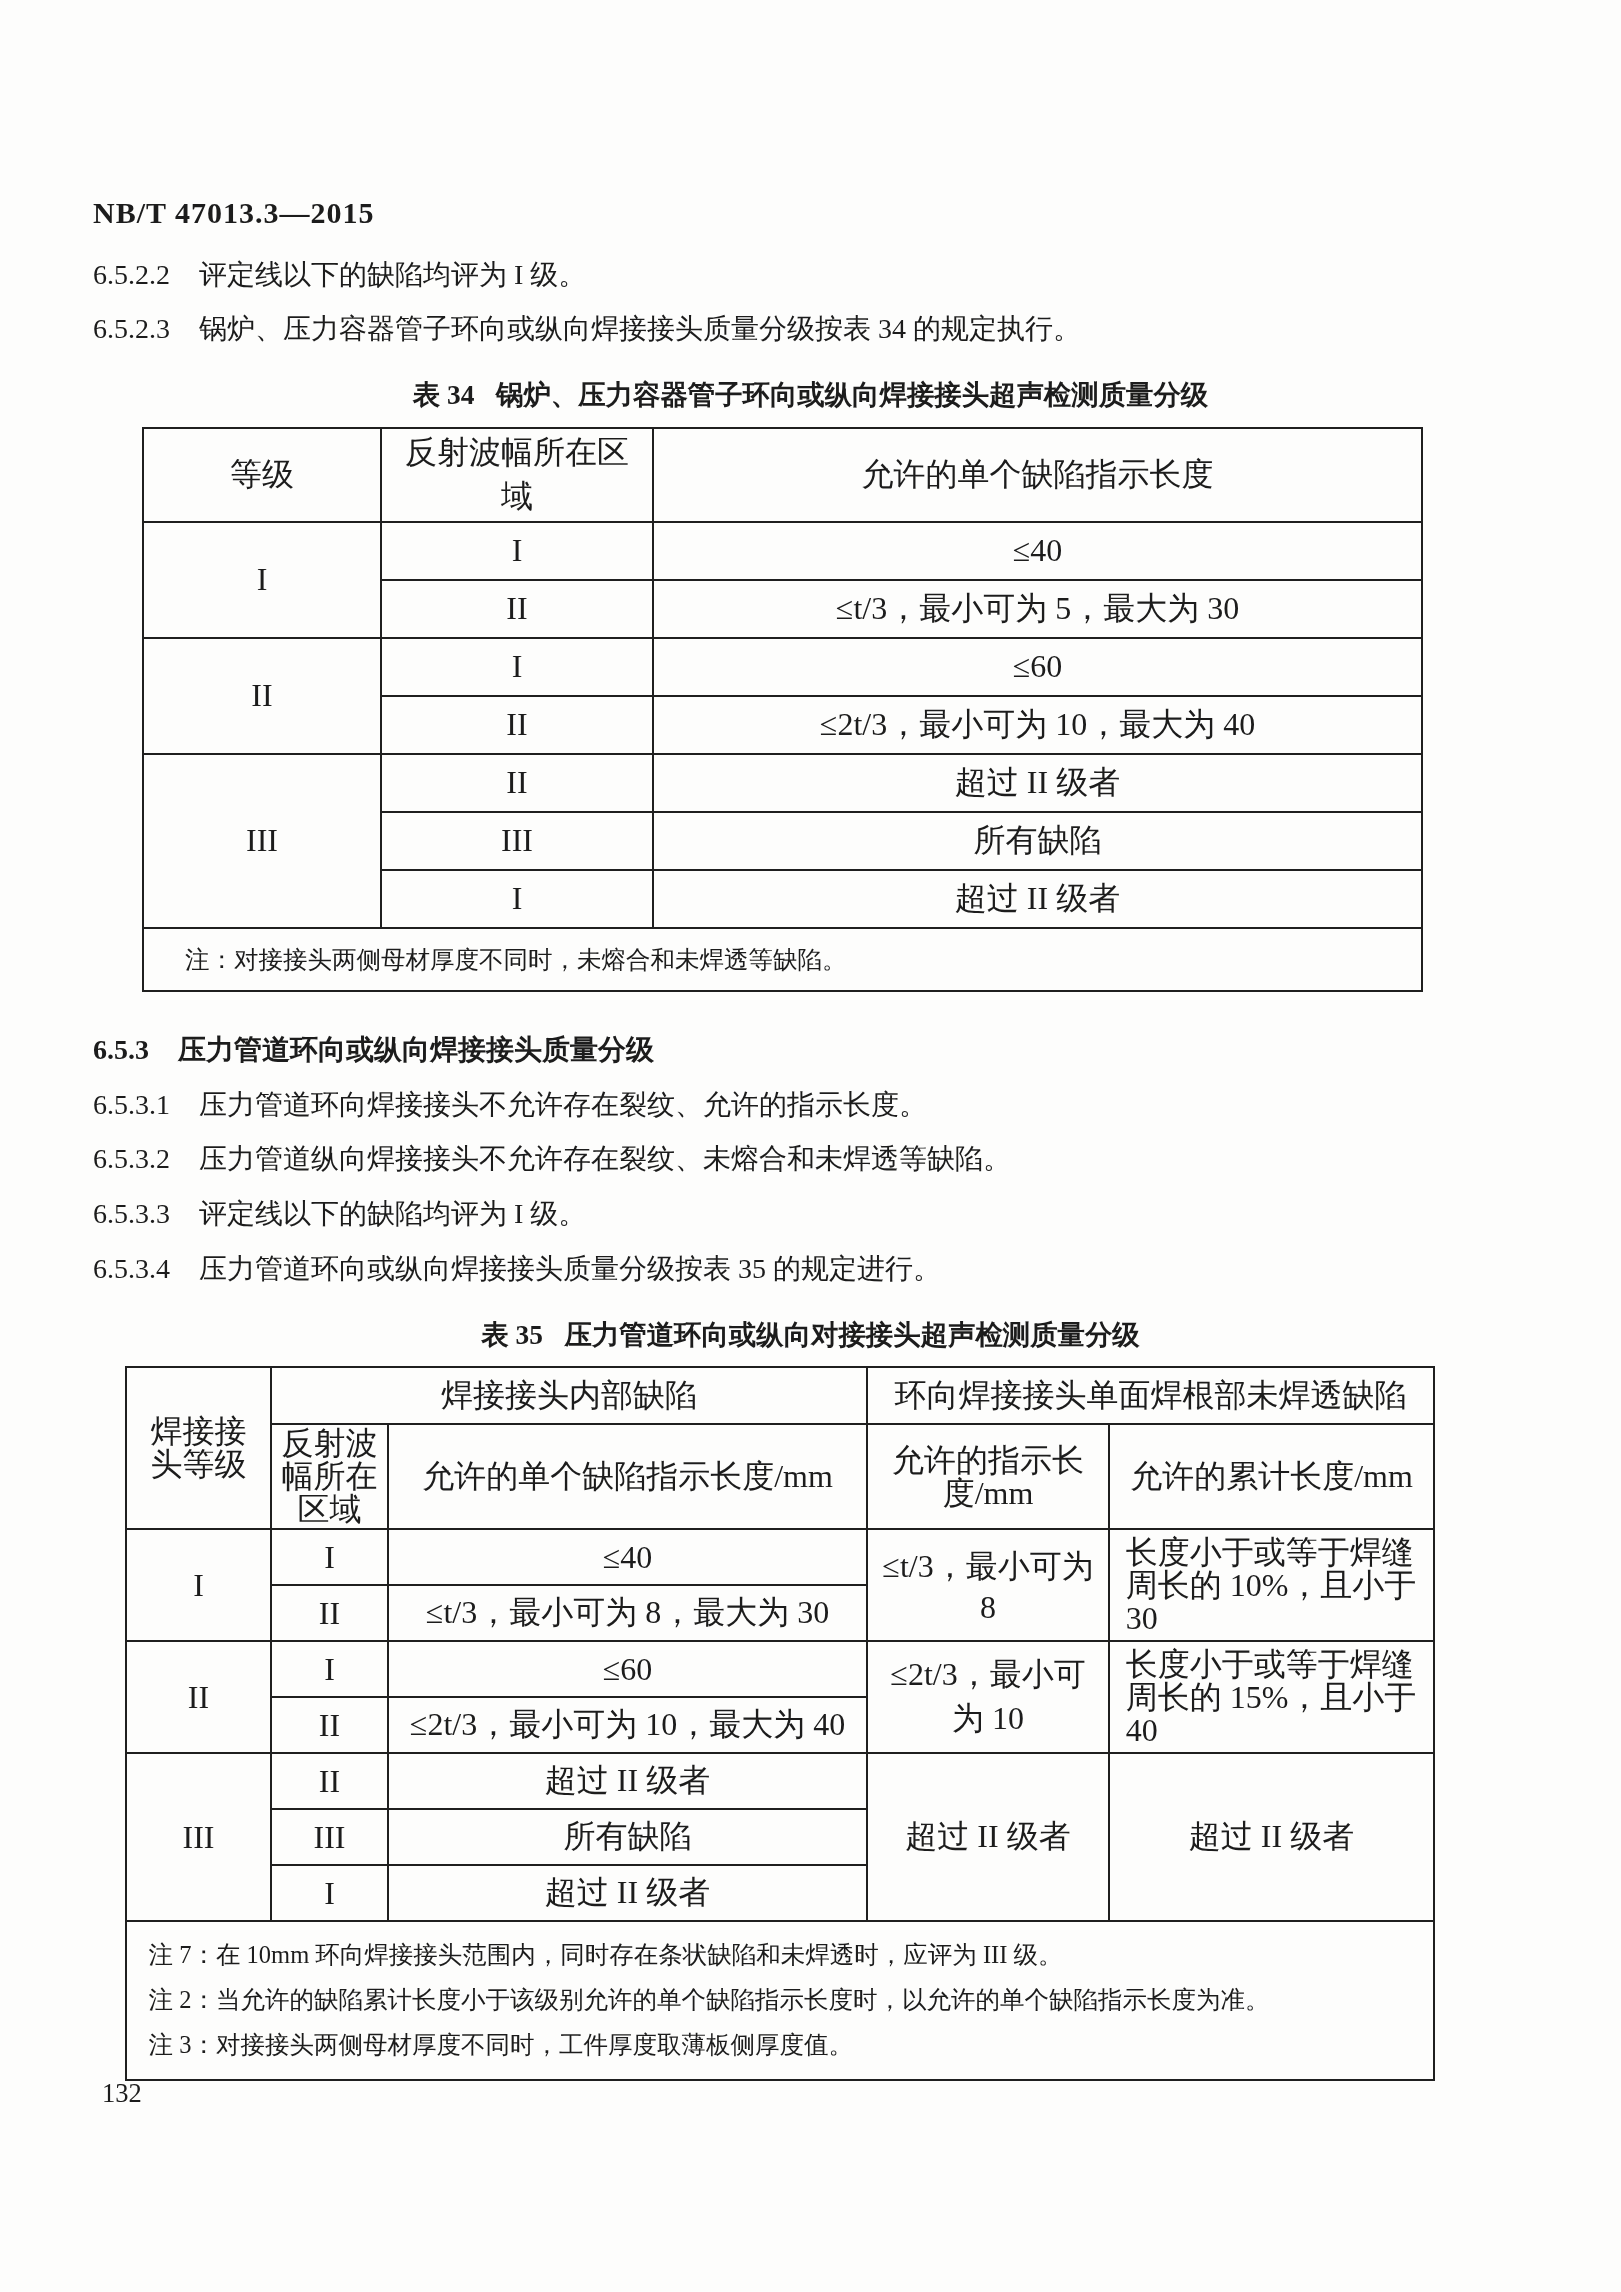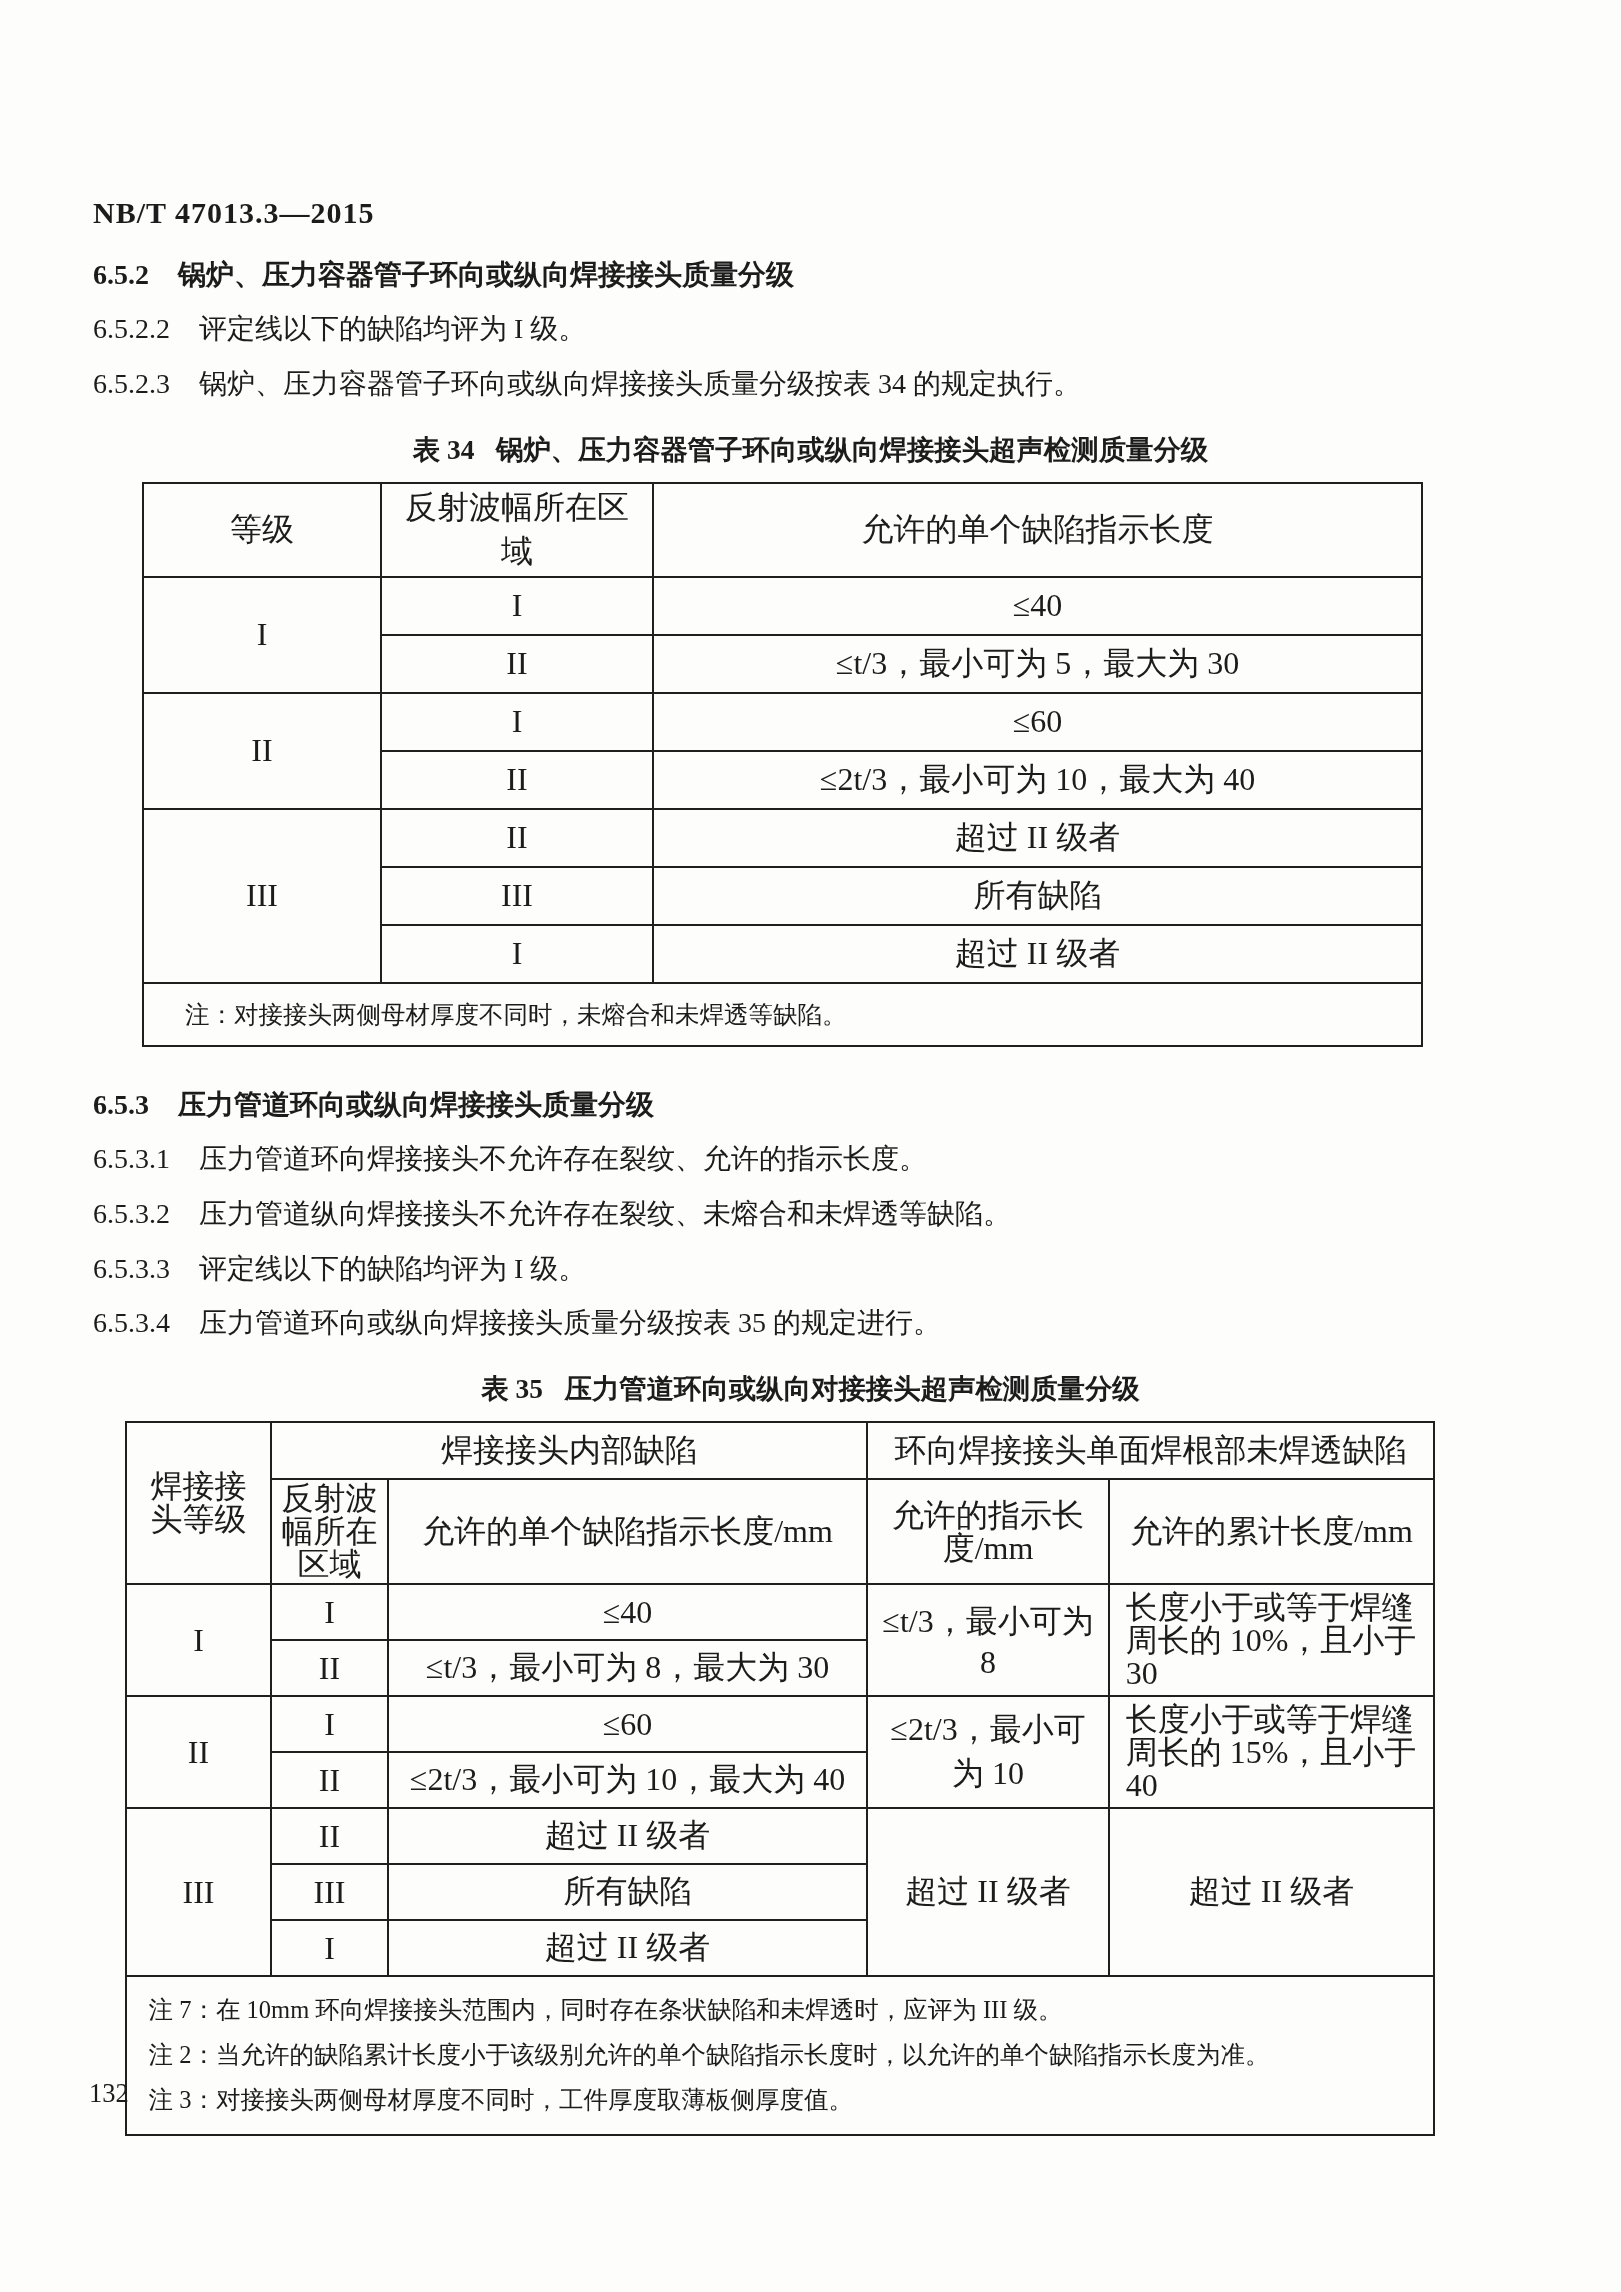--- a/index.html
+++ b/index.html
@@ -65,35 +65,32 @@
   .t35 .r td { height: 50px; }
   .t35 .wrap2 { line-height: 33px; }
   .t35 .notes-cell {
     text-align: left;
     padding: 9.8px 9.8px 11.8px 21.6px;
     font-size: 24.5px;
   }
   .t35 .notes-cell .note-line { line-height: 45px; }
   .page-number {
     position: absolute;
-    left: 89px;
+    left: 102px;
     top: 2078px;
     font-size: 26.5px;
   }
 </style>
 </head>
 <body>
 
 <div class="page">
 
   <div class="std-no">NB/T 47013.3—2015</div>
 
-  <div class="clause heading">
-    <span class="num">6.5.2</span><span>锅炉、压力容器管子环向或纵向焊接接头质量分级</span>
-  </div>
   <div class="clause">
     <span class="num">6.5.2.2</span><span>评定线以下的缺陷均评为 I 级。</span>
   </div>
   <div class="clause">
     <span class="num">6.5.2.3</span><span>锅炉、压力容器管子环向或纵向焊接接头质量分级按表 34 的规定执行。</span>
   </div>
 
   <div class="tbl-caption">
     <span class="cap-label">表 34</span><span>锅炉、压力容器管子环向或纵向焊接接头超声检测质量分级</span>
   </div>

